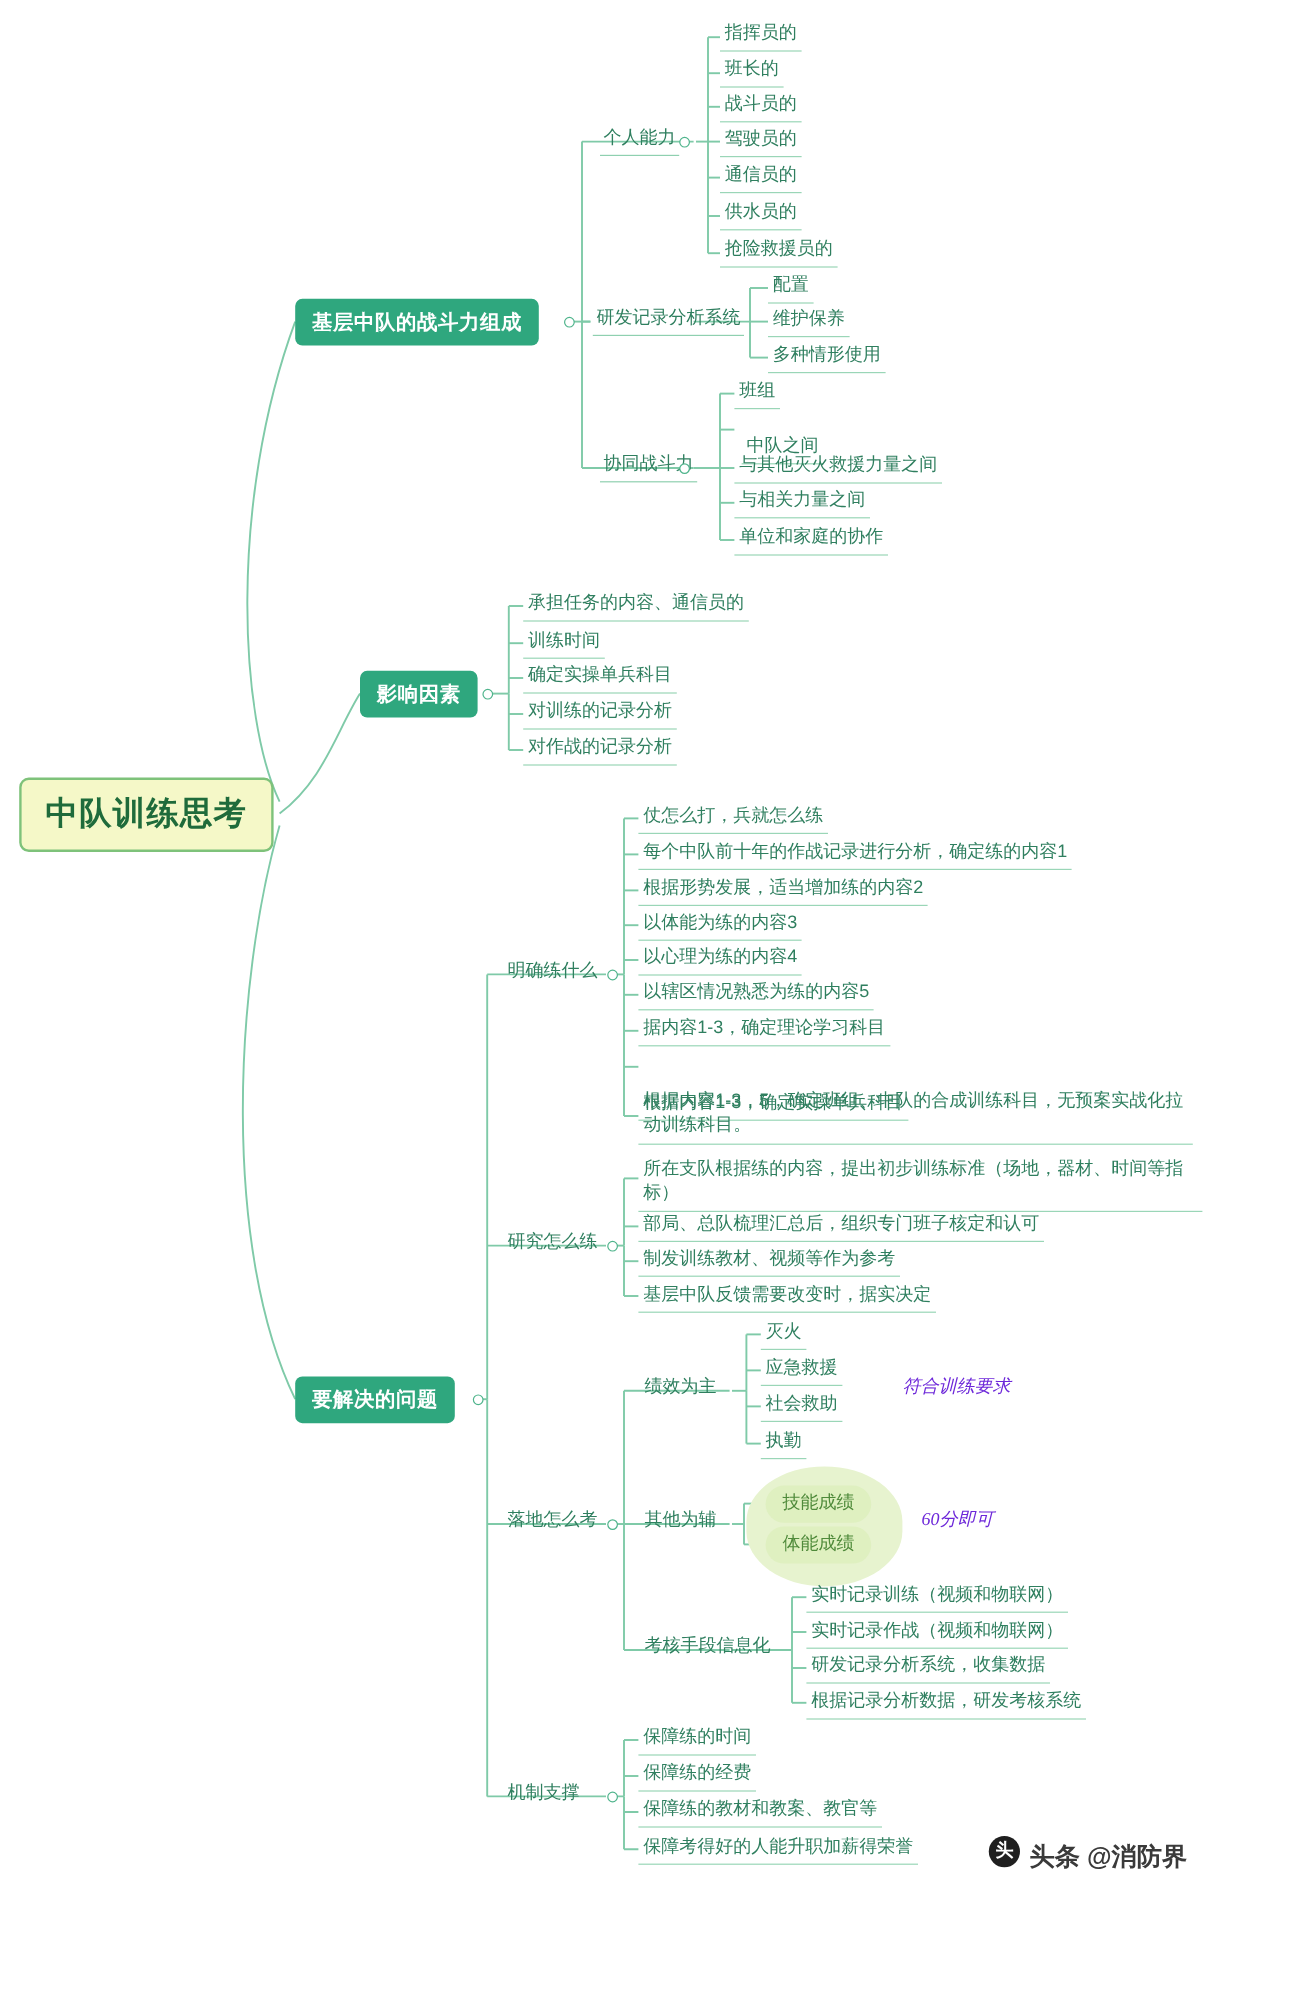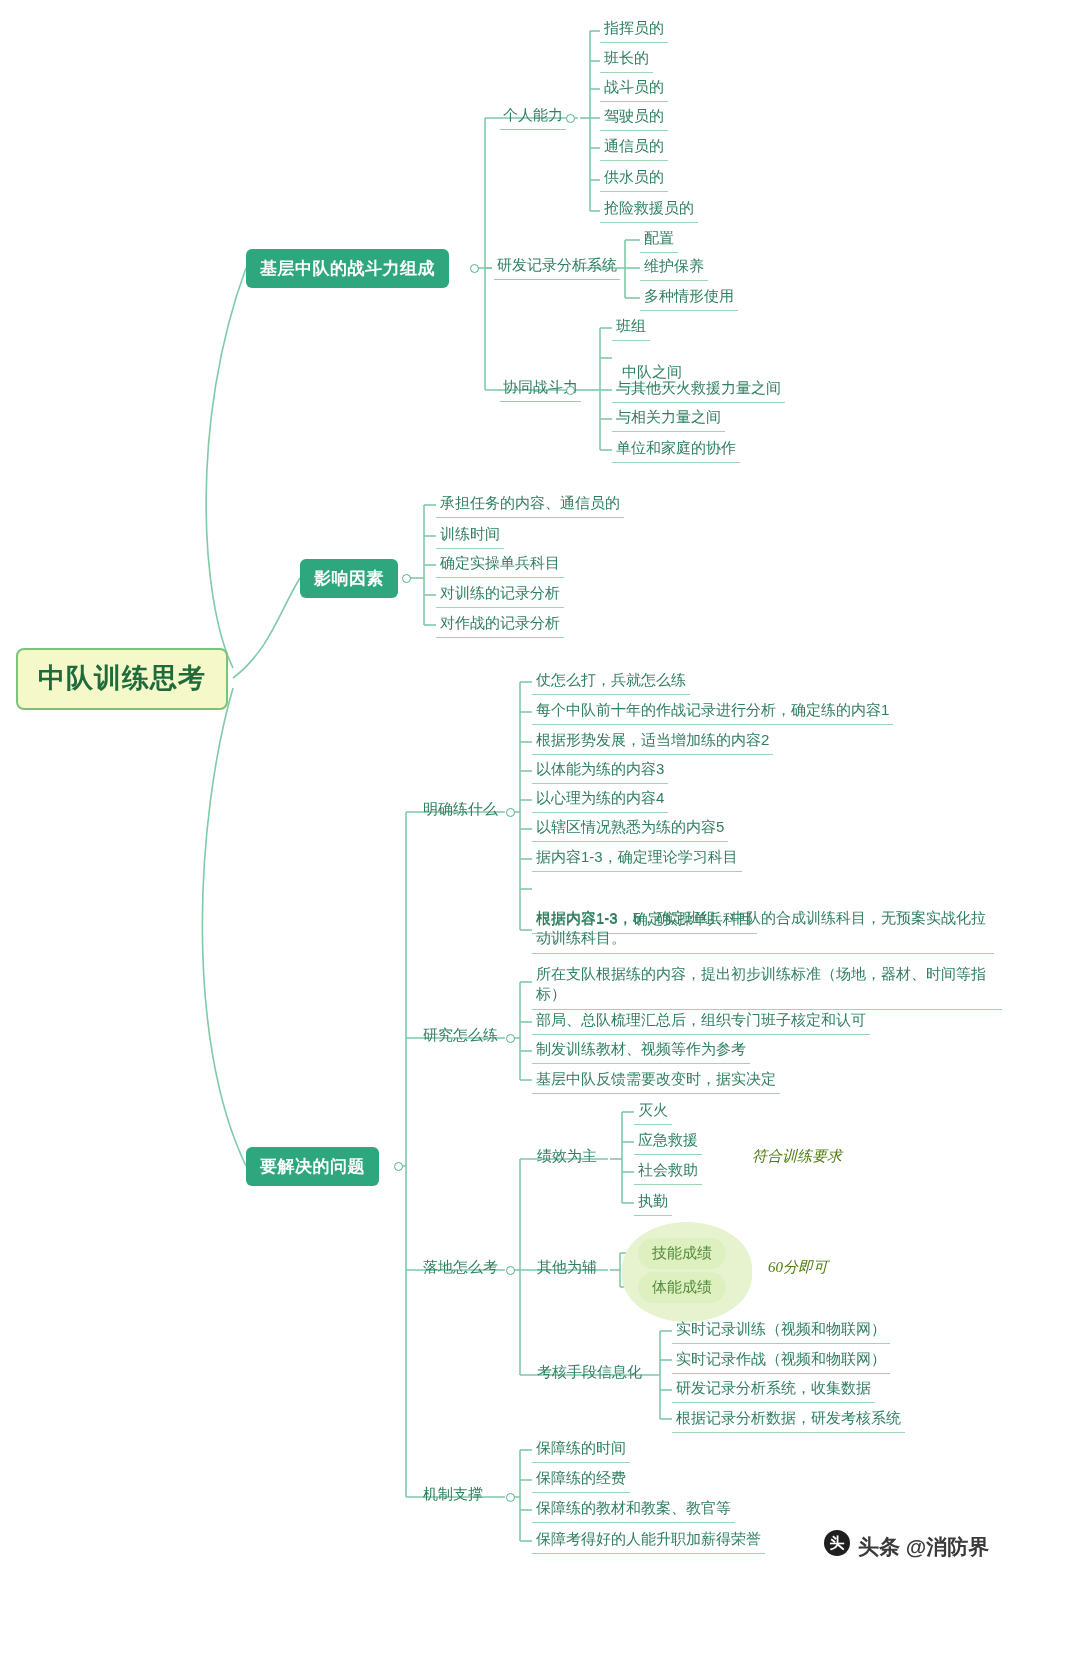--- a/index.html
+++ b/index.html
@@ -78,21 +78,21 @@
     font-size: 15px;
     padding: 6px 14px;
     border-radius: 22px;
   }
   .cloudwrap {
     position: absolute;
     background: #e7f3cf;
     border-radius: 50% / 46%;
   }
   .note {
-    color: #4d7c0f;
+    color: #6d28d9;
     font-size: 15px;
     font-style: italic;
     font-family: "Liberation Serif", serif;
   }
   .watermark {
     position: absolute;
     color: #3a3a3a;
     font-size: 21px;
     font-weight: bold;
   }

